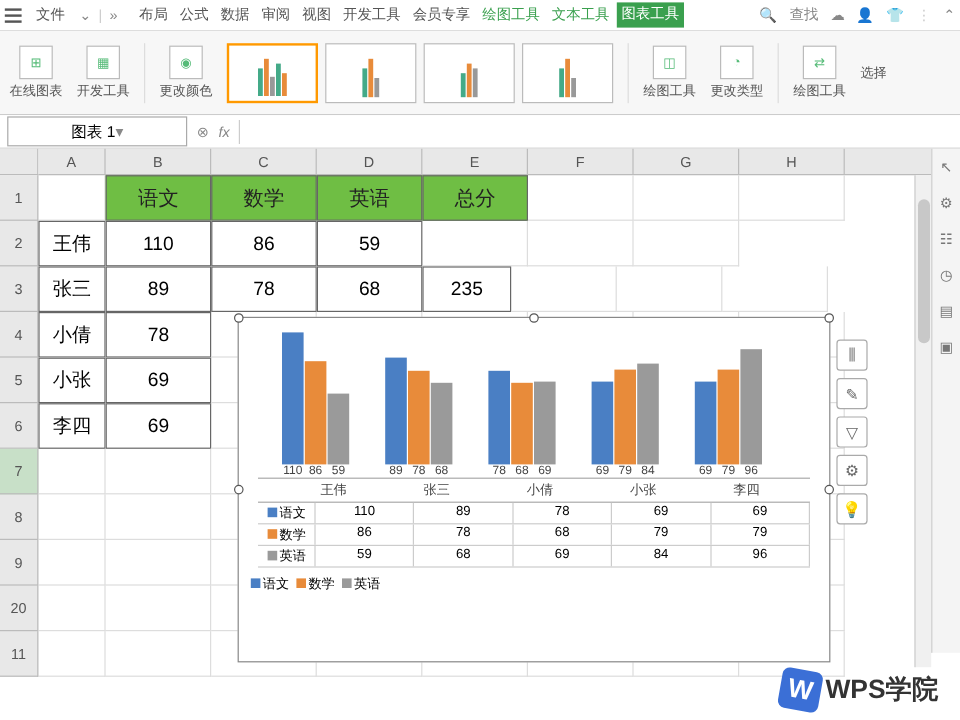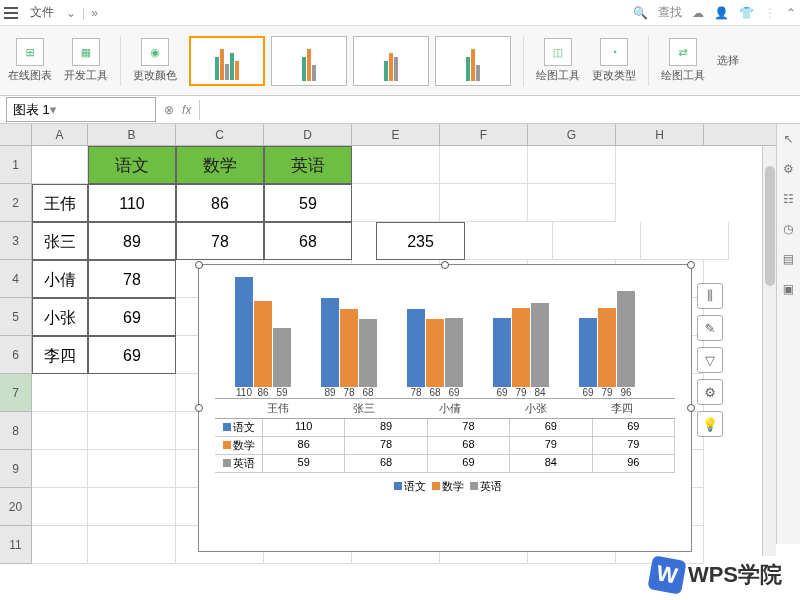--- a/index.html
+++ b/index.html
@@ -15,21 +15,21 @@
 .title-right{margin-left:auto;display:flex;gap:10px;align-items:center;color:#888}
 .ribbon{height:70px;background:#f7f7f7;border-bottom:1px solid #ccc;display:flex;align-items:center;padding:4px 8px;gap:12px}
 .rib-grp{display:flex;flex-direction:column;align-items:center;gap:2px;font-size:11px;color:#555}
 .rib-icon{width:28px;height:28px;border:1px solid #bbb;background:#fff;display:flex;align-items:center;justify-content:center;color:#5b7}
 .divider{width:1px;height:50px;background:#ddd}
 .thumbs{display:flex;gap:6px}
 .thumb{width:76px;height:50px;border:1px solid #bbb;background:#fff;display:flex;align-items:flex-end;justify-content:center;gap:1px;padding:4px}
 .thumb.sel{border:2px solid #f90}
 .thumb span{width:4px;background:#4a8}
 .namebox-row{height:28px;border-bottom:1px solid #ccc;display:flex;align-items:center;padding:0 6px;gap:8px;background:#fff}
-.namebox{width:150px;height:25px;border:1px solid #aaa;display:flex;align-items:center;padding:0 6px;font-size:13px;justify-content:flex-start}
+.namebox{width:150px;height:25px;border:1px solid #aaa;display:flex;align-items:center;padding:0 6px;font-size:13px;justify-content:center}
 .fx{color:#888}
 .sheet-area{position:relative;height:476px;background:#fff}
 .colhdr{position:absolute;top:0;left:32px;right:24px;height:22px;display:flex;background:#e8e8e8;border-bottom:1px solid #bbb}
 .colhdr div{border-right:1px solid #bbb;text-align:center;line-height:22px;color:#555}
 .rowhdr{position:absolute;top:22px;left:0;width:32px;background:#e8e8e8}
 .rowhdr div{height:38px;border-bottom:1px solid #bbb;border-right:1px solid #bbb;text-align:center;line-height:38px;color:#555}
 .rowhdr div.sel{background:#c8e0c8}
 .corner{position:absolute;top:0;left:0;width:32px;height:22px;background:#e8e8e8;border-right:1px solid #bbb;border-bottom:1px solid #bbb}
 .grid{position:absolute;top:22px;left:32px;right:24px;bottom:0}
 .grid-row{display:flex;height:38px}
@@ -44,21 +44,21 @@
 .chart-plot{height:134px;margin:0 16px;position:relative;border-bottom:1px solid #aaa}
 .bar-grp{position:absolute;bottom:0;display:flex;gap:1px;align-items:flex-end}
 .bar{width:18px;text-align:center;font-size:10px;color:#444}
 .bar-fill{width:100%}
 .cat-labels{display:flex;margin:2px 16px;font-size:11px;color:#444}
 .cat-labels div{text-align:center}
 .data-tbl{margin:2px 16px;font-size:11px;border-top:1px solid #aaa}
 .data-tbl-row{display:flex;border-bottom:1px solid #ccc}
 .data-tbl-row div{text-align:center;padding:1px 0;border-right:1px solid #ccc}
 .data-tbl-row div:first-child{width:50px;text-align:left;padding-left:2px}
-.legend{text-align:center;padding:4px;font-size:11px}
+.legend{text-align:left;padding:4px;font-size:11px}
 .sq{display:inline-block;width:8px;height:8px;margin:0 2px 0 6px}
 .float-btns{position:absolute;right:-32px;top:18px;display:flex;flex-direction:column;gap:6px}
 .float-btn{width:26px;height:26px;border:1px solid #aaa;background:#fff;border-radius:3px;display:flex;align-items:center;justify-content:center;font-size:13px;color:#666}
 .wps-logo{position:absolute;right:18px;bottom:8px;font-size:22px;font-weight:bold;color:#333;display:flex;align-items:center;gap:4px}
 .wps-logo .w{background:#3b6fd6;color:#fff;width:34px;height:34px;border-radius:6px;display:flex;align-items:center;justify-content:center;transform:rotate(10deg)}
 .scroll-v{position:absolute;right:24px;top:146px;width:14px;height:410px;background:#f0f0f0;border-left:1px solid #ccc}
 .scroll-v .sthumb{position:absolute;top:20px;left:2px;width:10px;height:120px;background:#c8c8c8;border-radius:5px}
 </style>
 </head>
 <body>
@@ -66,20 +66,32 @@
 <div class="titlebar">
   <div class="menu-btn">
       <span></span>
       <span></span>
       <span></span>
     </div>
   <span class="file-btn">文件</span>
   <span style="color:#888">⌄</span>
   <span style="color:#ccc">|</span>
     <span style="color:#888">»</span>
+  <div class="tabs">
+    <span class="tab">布局</span>
+    <span class="tab">公式</span>
+    <span class="tab">数据</span>
+    <span class="tab">审阅</span>
+    <span class="tab">视图</span>
+    <span class="tab">开发工具</span>
+    <span class="tab">会员专享</span>
+    <span class="tab green">绘图工具</span>
+    <span class="tab green">文本工具</span>
+    <span class="tab active">图表工具</span>
+  </div>
   <div class="title-right">
     <span>🔍</span>
     <span>查找</span>
     <span>☁</span>
     <span>👤</span>
     <span>👕</span>
     <span style="color:#ccc">⋮</span>
     <span>⌃</span>
   </div>
 </div>
@@ -175,39 +187,40 @@
       <div>9</div>
       <div>20</div>
       <div>11</div>
     </div>
   <div class="grid" id="grid">
       <div class="grid-row">
         <div class="grid-cell" style="width: 56px;"></div>
         <div class="grid-cell data-cell hdr-cell" style="width: 88px;">语文</div>
         <div class="grid-cell data-cell hdr-cell" style="width: 88px;">数学</div>
         <div class="grid-cell data-cell hdr-cell" style="width: 88px;">英语</div>
+        <div class="grid-cell data-cell hdr-cell" style="width: 88px;">总分</div>
         <div class="grid-cell" style="width: 88px;"></div>
         <div class="grid-cell" style="width: 88px;"></div>
         <div class="grid-cell" style="width: 88px;"></div>
       </div>
       <div class="grid-row">
         <div class="grid-cell data-cell" style="width: 56px;">王伟</div>
         <div class="grid-cell data-cell data-cell" style="width: 88px;">110</div>
         <div class="grid-cell data-cell" style="width: 88px;">86</div>
         <div class="grid-cell data-cell" style="width: 88px;">59</div>
         <div class="grid-cell" style="width: 88px;"></div>
         <div class="grid-cell" style="width: 88px;"></div>
         <div class="grid-cell" style="width: 88px;"></div>
       </div>
       <div class="grid-row">
         <div class="grid-cell data-cell" style="width: 56px;">张三</div>
         <div class="grid-cell data-cell data-cell" style="width: 88px;">89</div>
         <div class="grid-cell data-cell" style="width: 88px;">78</div>
         <div class="grid-cell data-cell" style="width: 88px;">68</div>
-        <div class="grid-cell data-cell" style="width: 89px; margin-left: 24px;">235</div>
+        <div class="grid-cell data-cell" style="width: 74px;">235</div>
         <div class="grid-cell" style="width: 88px;"></div>
         <div class="grid-cell" style="width: 88px;"></div>
         <div class="grid-cell" style="width: 88px;"></div>
       </div>
       <div class="grid-row">
         <div class="grid-cell data-cell" style="width: 56px;">小倩</div>
         <div class="grid-cell data-cell data-cell" style="width: 88px;">78</div>
         <div class="grid-cell" style="width: 88px;"></div>
         <div class="grid-cell" style="width: 88px;"></div>
         <div class="grid-cell" style="width: 88px;"></div>

